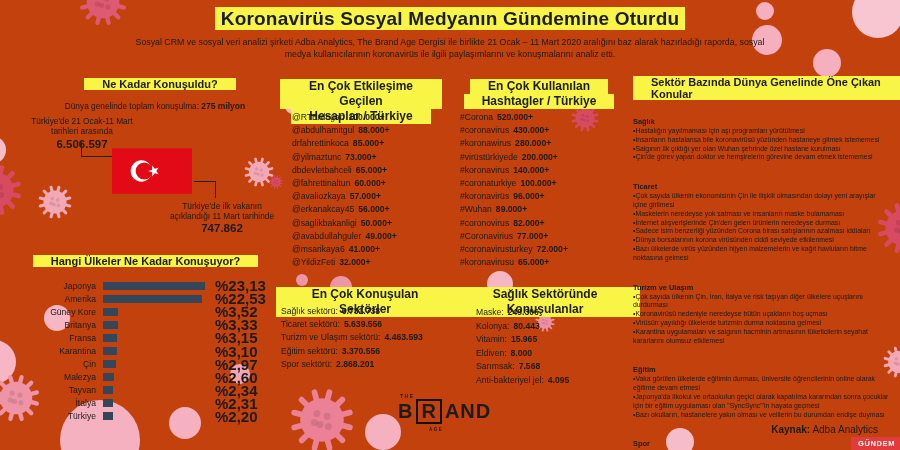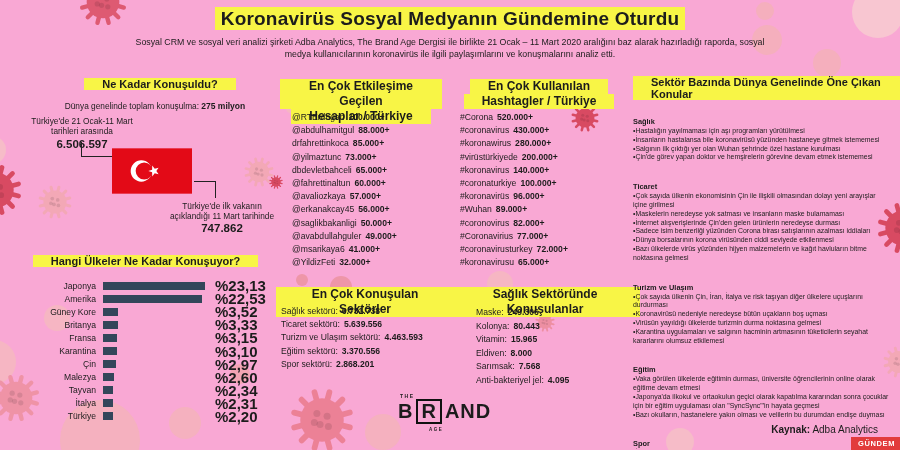--- a/index.html
+++ b/index.html
@@ -1,16 +1,16 @@
 <!DOCTYPE html>
 <html><head>
 <meta charset="utf-8">
 <style>
   html,body{margin:0;padding:0;}
-  .canvas{position:relative;width:900px;height:450px;background:#f9a8d4;overflow:hidden;
+  .canvas{position:relative;width:900px;height:450px;background:#c2410c;overflow:hidden;
           font-family:"Liberation Sans",sans-serif;color:#1c1c1c;}
   #decor{position:absolute;inset:0;z-index:0;}
   #content{position:absolute;inset:0;z-index:1;}
 
   
   #hdr{position:absolute;top:8px;left:0;right:0;text-align:center;}
   #hdr h1{margin:0;font-size:19px;font-weight:bold;letter-spacing:.2px;}
   .hl{background:#f8f546;padding:1px 6px;}
   .hl2{background:#f8f546;padding:0 18px;display:inline-block;}
   #subtitle{width:640px;margin:7px auto 0;font-size:8.8px;line-height:11.5px;}

